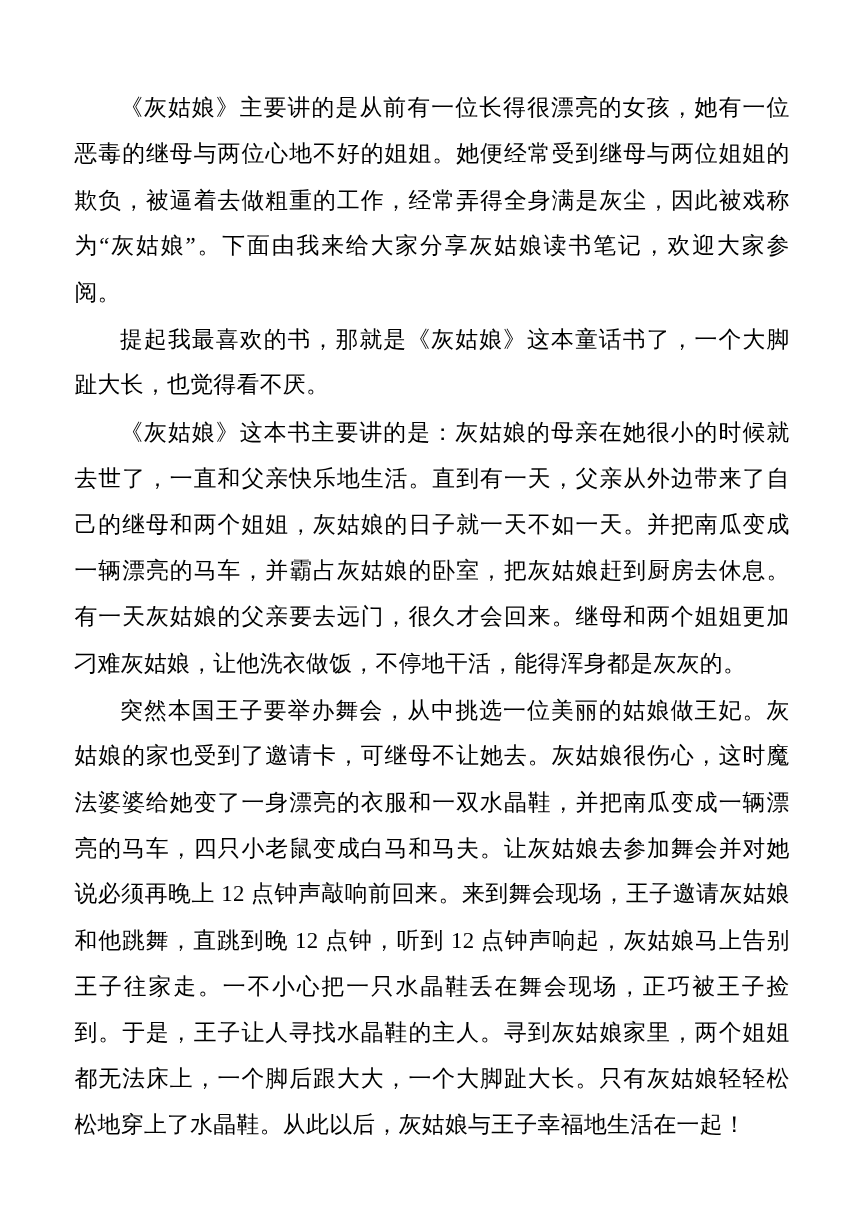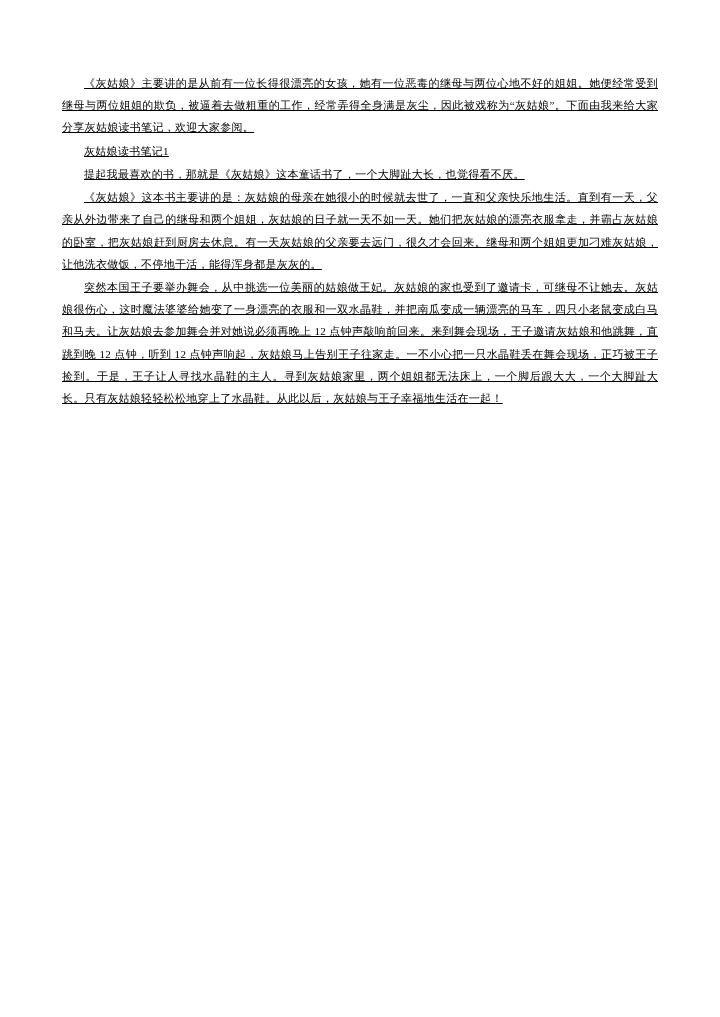--- a/index.html
+++ b/index.html
@@ -24,32 +24,30 @@
   }
   .doc-title {
     text-align: center;
     font-size: 21px;
     font-weight: bold;
     letter-spacing: 1px;
     margin: 14px 0 22px 0;
     line-height: 1.4;
   }
   .para {
-    font-size: 11px;
+    font-size: 19px;
     line-height: 2.02;
     text-align: justify;
     text-justify: inter-ideograph;
     text-indent: 2em;
     margin: 0 0 1px 0;
     letter-spacing: 0.3px;
-    text-decoration: underline;
   }
 </style>
 </head>
 <body>
 
 <div class="page">
   <p class="para">《灰姑娘》主要讲的是从前有一位长得很漂亮的女孩，她有一位恶毒的继母与两位心地不好的姐姐。她便经常受到继母与两位姐姐的欺负，被逼着去做粗重的工作，经常弄得全身满是灰尘，因此被戏称为“灰姑娘”。下面由我来给大家分享灰姑娘读书笔记，欢迎大家参阅。</p>
-  <p class="para">灰姑娘读书笔记1</p>
   <p class="para">提起我最喜欢的书，那就是《灰姑娘》这本童话书了，一个大脚趾大长，也觉得看不厌。</p>
-  <p class="para">《灰姑娘》这本书主要讲的是：灰姑娘的母亲在她很小的时候就去世了，一直和父亲快乐地生活。直到有一天，父亲从外边带来了自己的继母和两个姐姐，灰姑娘的日子就一天不如一天。她们把灰姑娘的漂亮衣服拿走，并霸占灰姑娘的卧室，把灰姑娘赶到厨房去休息。有一天灰姑娘的父亲要去远门，很久才会回来。继母和两个姐姐更加刁难灰姑娘，让他洗衣做饭，不停地干活，能得浑身都是灰灰的。</p>
+  <p class="para">《灰姑娘》这本书主要讲的是：灰姑娘的母亲在她很小的时候就去世了，一直和父亲快乐地生活。直到有一天，父亲从外边带来了自己的继母和两个姐姐，灰姑娘的日子就一天不如一天。并把南瓜变成一辆漂亮的马车，并霸占灰姑娘的卧室，把灰姑娘赶到厨房去休息。有一天灰姑娘的父亲要去远门，很久才会回来。继母和两个姐姐更加刁难灰姑娘，让他洗衣做饭，不停地干活，能得浑身都是灰灰的。</p>
   <p class="para">突然本国王子要举办舞会，从中挑选一位美丽的姑娘做王妃。灰姑娘的家也受到了邀请卡，可继母不让她去。灰姑娘很伤心，这时魔法婆婆给她变了一身漂亮的衣服和一双水晶鞋，并把南瓜变成一辆漂亮的马车，四只小老鼠变成白马和马夫。让灰姑娘去参加舞会并对她说必须再晚上 12 点钟声敲响前回来。来到舞会现场，王子邀请灰姑娘和他跳舞，直跳到晚 12 点钟，听到 12 点钟声响起，灰姑娘马上告别王子往家走。一不小心把一只水晶鞋丢在舞会现场，正巧被王子捡到。于是，王子让人寻找水晶鞋的主人。寻到灰姑娘家里，两个姐姐都无法床上，一个脚后跟大大，一个大脚趾大长。只有灰姑娘轻轻松松地穿上了水晶鞋。从此以后，灰姑娘与王子幸福地生活在一起！</p>
 </div>
 
 </body></html>

